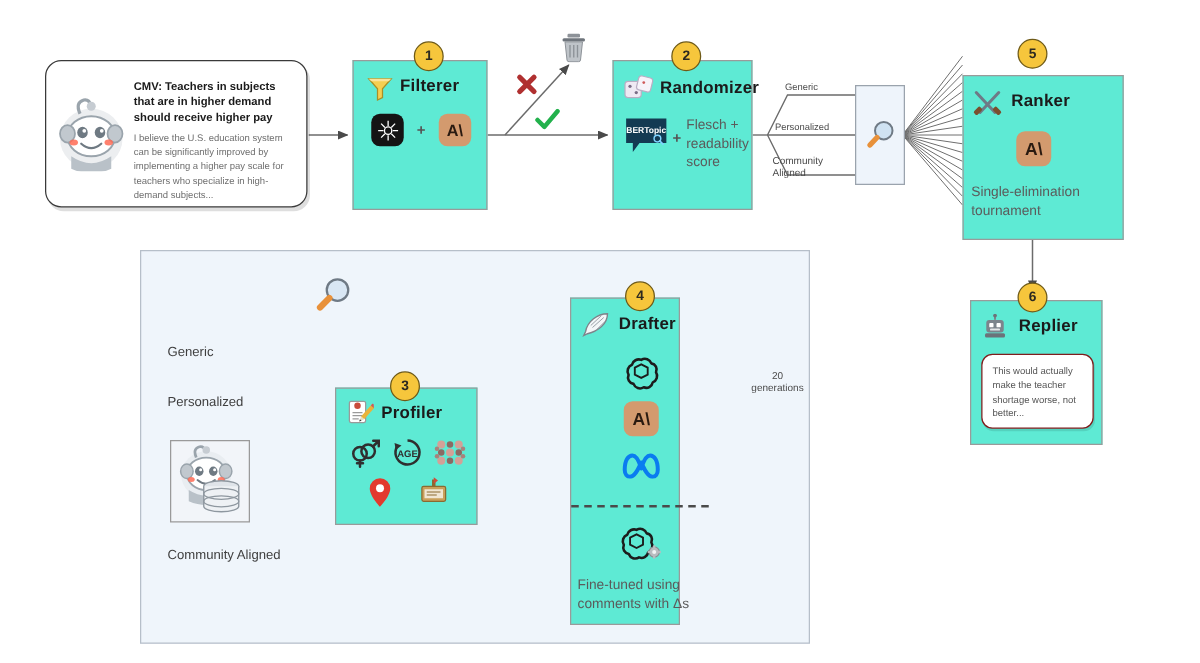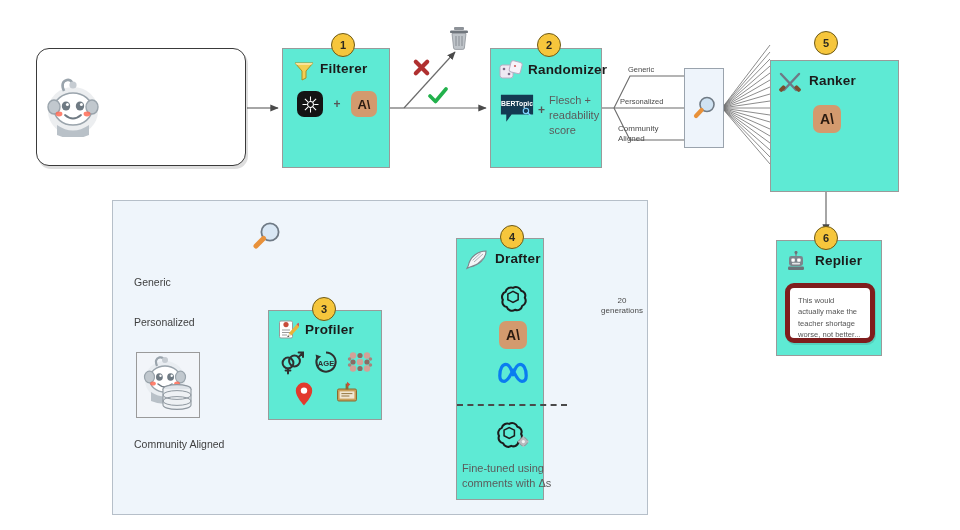--- a/index.html
+++ b/index.html
@@ -21,21 +21,21 @@
   .lbl{font-size:10.5px;color:#3f3f3f;}
   .lbl-sm{font-size:8px;color:#4a4a4a;line-height:1.25;text-align:center;}
   svg.ov{position:absolute;left:0;top:0;width:960px;height:530px;overflow:visible;pointer-events:none;}
   
   .post{position:absolute;left:36px;top:48px;width:210px;height:118px;
         background:#fff;border:1.6px solid #3a3a3a;border-radius:13px;box-sizing:border-box;
         box-shadow:2px 3px 0 rgba(0,0,0,.13);}
   .post-h{font-size:9px;font-weight:bold;color:#1a1a1a;line-height:1.38;}
   .post-b{font-size:7.6px;color:#6f6f6f;line-height:1.48;}
   
-  .bubble{position:absolute;background:#fff;border:5px solid #7f1d1d;border-radius:9px;
+  .bubble{position:absolute;background:#fff;border:1px solid #7f1d1d;border-radius:9px;
           box-sizing:border-box;font-size:7.6px;color:#555;line-height:1.5;padding:7px 8px;
           box-shadow:1px 2px 0 rgba(0,0,0,.10);}
   
   .chip{display:inline-flex;align-items:center;justify-content:center;border-radius:7px;}
   .chip-claude{background:#d39a6e;color:#2a1a10;font-weight:bold;}
   .chip-dark{background:#141414;}
   .plus{font-size:12px;color:#555;font-weight:bold;}
   .dash{position:absolute;border-top:2px dashed #4a4a4a;}
   .ctr{display:flex;align-items:center;justify-content:center;}
 </style>
@@ -130,20 +130,22 @@
       <ellipse cx="21" cy="31" rx="4.2" ry="4.6" fill="#6f7a83"></ellipse>
       <ellipse cx="35" cy="31" rx="4.2" ry="4.6" fill="#6f7a83"></ellipse>
       <circle cx="22.4" cy="29.6" r="1.5" fill="#fff"></circle>
       <circle cx="36.4" cy="29.6" r="1.5" fill="#fff"></circle>
       <ellipse cx="14" cy="39" rx="3.4" ry="2.4" fill="#ff6b55" opacity=".85"></ellipse>
       <ellipse cx="42" cy="39" rx="3.4" ry="2.4" fill="#ff6b55" opacity=".85"></ellipse>
       <path d="M20 40 q8 7 16 0" fill="none" stroke="#6f7a83" stroke-width="1.8" stroke-linecap="round"></path>
       <path d="M12 50 q16 11 32 0 l0 10 q-16 7 -32 0 z" fill="#b9c1c8"></path>
     </svg>
   </div>
+  <div class="abs post-h" style="left:70px;top:14px;width:128px;">CMV: Teachers in subjects that are in higher demand should receive higher pay</div>
+  <div class="abs post-b" style="left:70px;top:56px;width:132px;">I believe the U.S. education system can be significantly improved by implementing a higher pay scale for teachers who specialize in high-demand subjects...</div>
 </div>
 
 <div class="badge" style="left:331px;top:33px;">1</div>
 <div class="card" style="left:282px;top:48px;width:108px;height:120px;">
   <div class="abs ctr" style="left:10px;top:8px;width:88px;height:26px;">
     <span class="abs" style="left:0;top:2px;">
       <svg width="22" height="22" viewBox="0 0 22 22">
         <path d="M2 4 h18 l-7 8 v7 l-4 2 v-9 z" fill="#f4cf52" stroke="#a98f25" stroke-width="1"></path>
         <path d="M2 4 h18 l-2 2 H4 z" fill="#fae39b"></path>
       </svg>
@@ -247,20 +249,21 @@
           <rect x="2" y="16" width="7" height="4" rx="1.4" transform="rotate(-45 5 18)"></rect>
           <rect x="17" y="16" width="7" height="4" rx="1.4" transform="rotate(45 21 18)"></rect>
         </g>
       </svg>
     </span>
     <span class="abs ttl" style="left:32px;top:4px;">Ranker</span>
   </div>
   <div class="abs ctr" style="left:0;top:44px;width:112px;">
     <span class="chip chip-claude" style="width:28px;height:28px;font-size:14px;">A\</span>
   </div>
+  <div class="abs sub" style="left:6px;top:86px;width:100px;">Single-elimination tournament</div>
 </div>
 
 <div class="badge" style="left:814px;top:226px;">6</div>
 <div class="card" style="left:776px;top:240px;width:106px;height:116px;">
   <div class="abs" style="left:8px;top:8px;width:94px;height:26px;">
     <span class="abs" style="left:0;top:2px;">
       <svg width="22" height="22" viewBox="0 0 22 22">
         <rect x="4" y="5" width="14" height="10" rx="2.4" fill="#7c848c"></rect>
         <rect x="6.4" y="7.4" width="3.4" height="3.4" rx=".7" fill="#fff"></rect>
         <rect x="12.2" y="7.4" width="3.4" height="3.4" rx=".7" fill="#fff"></rect>

